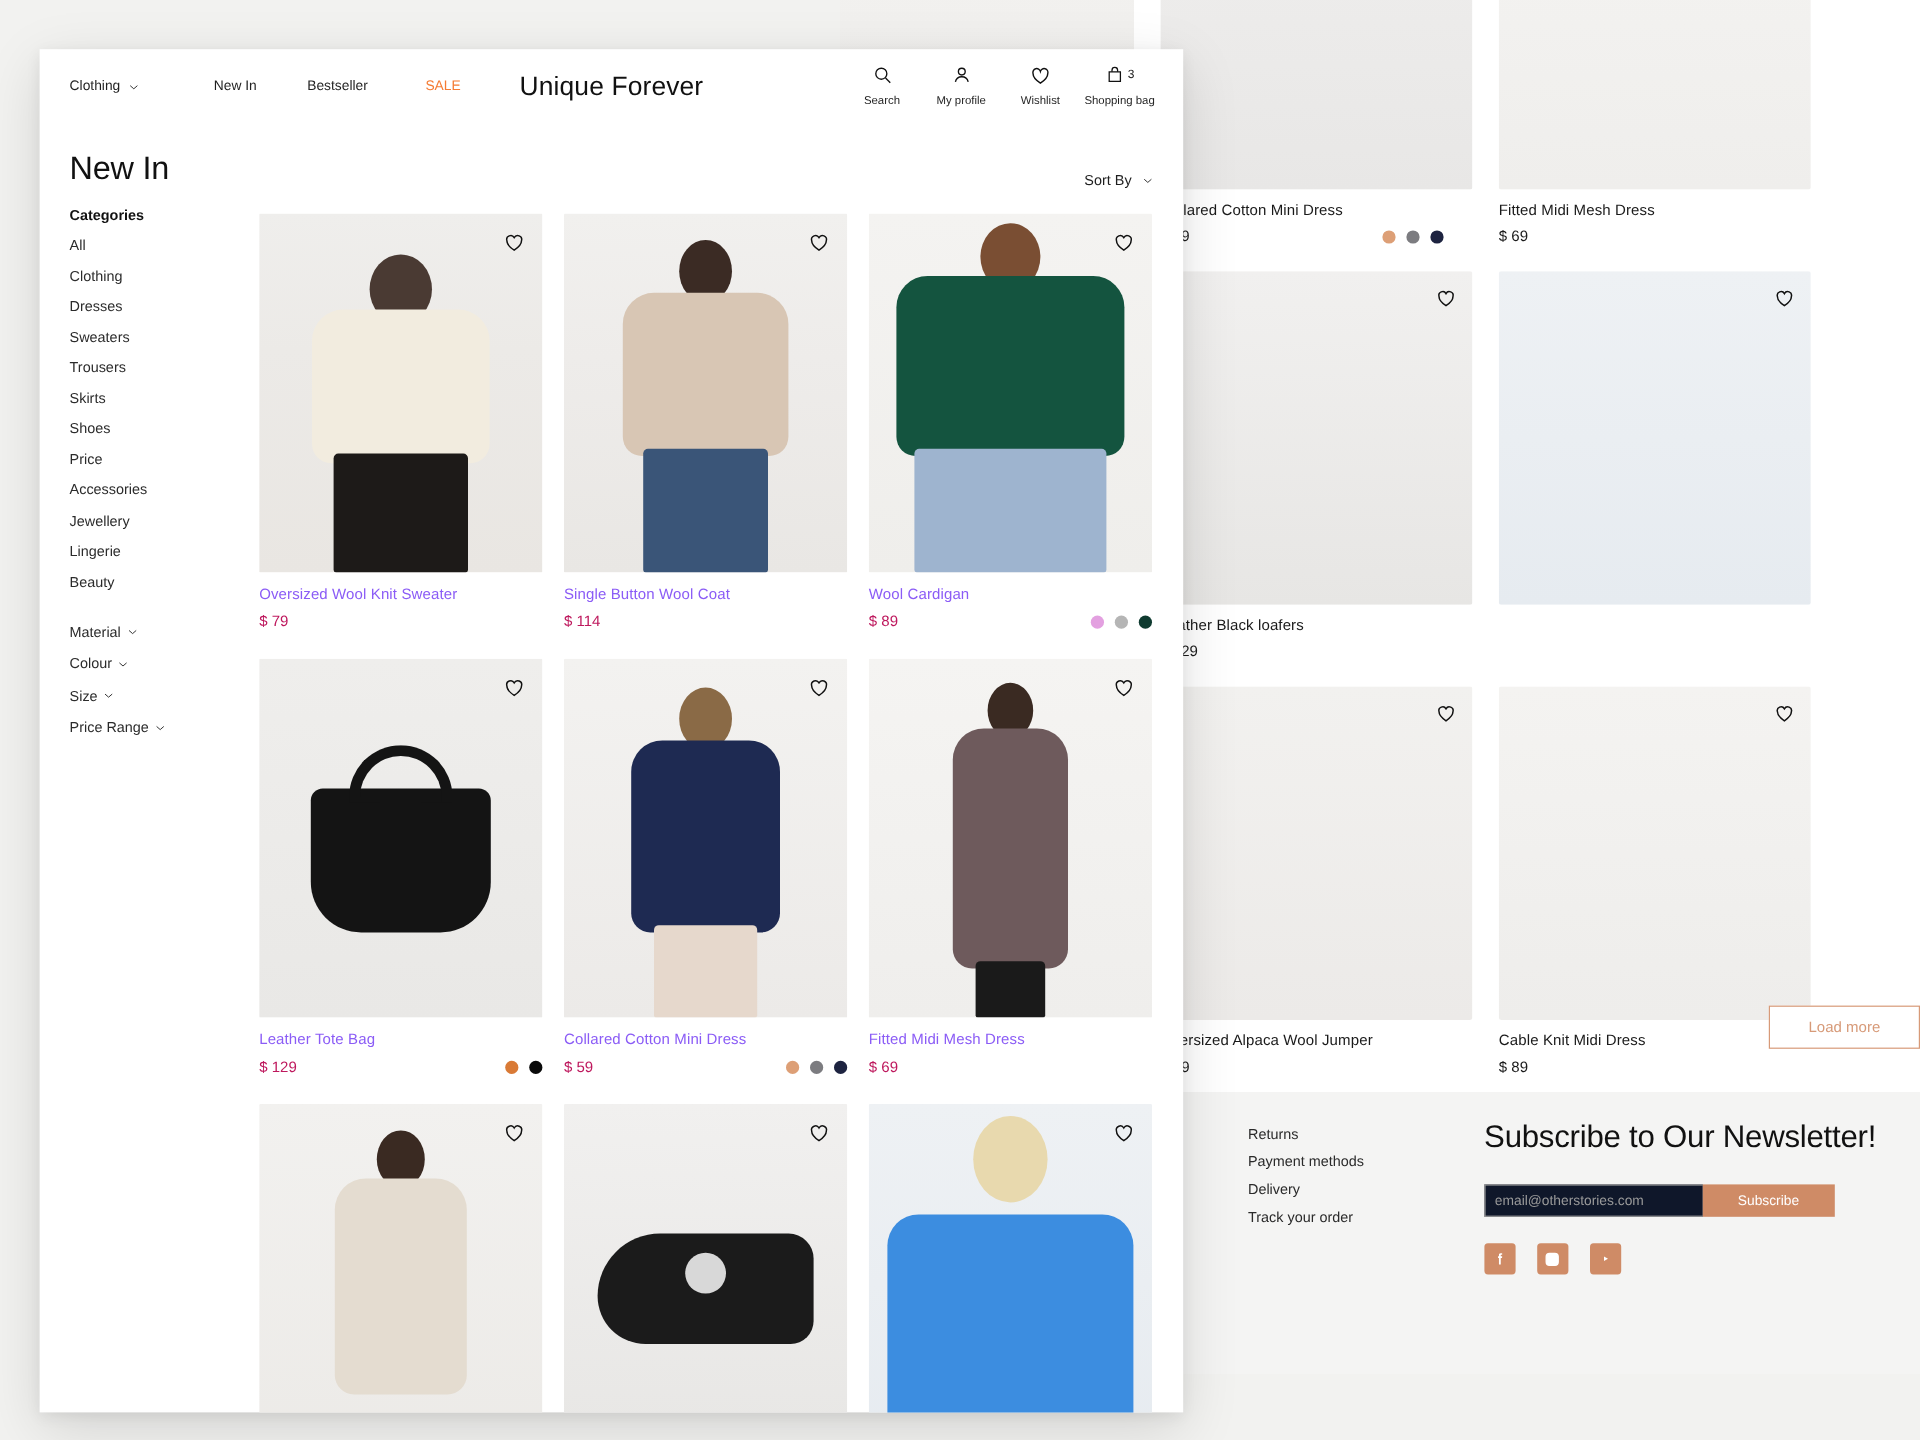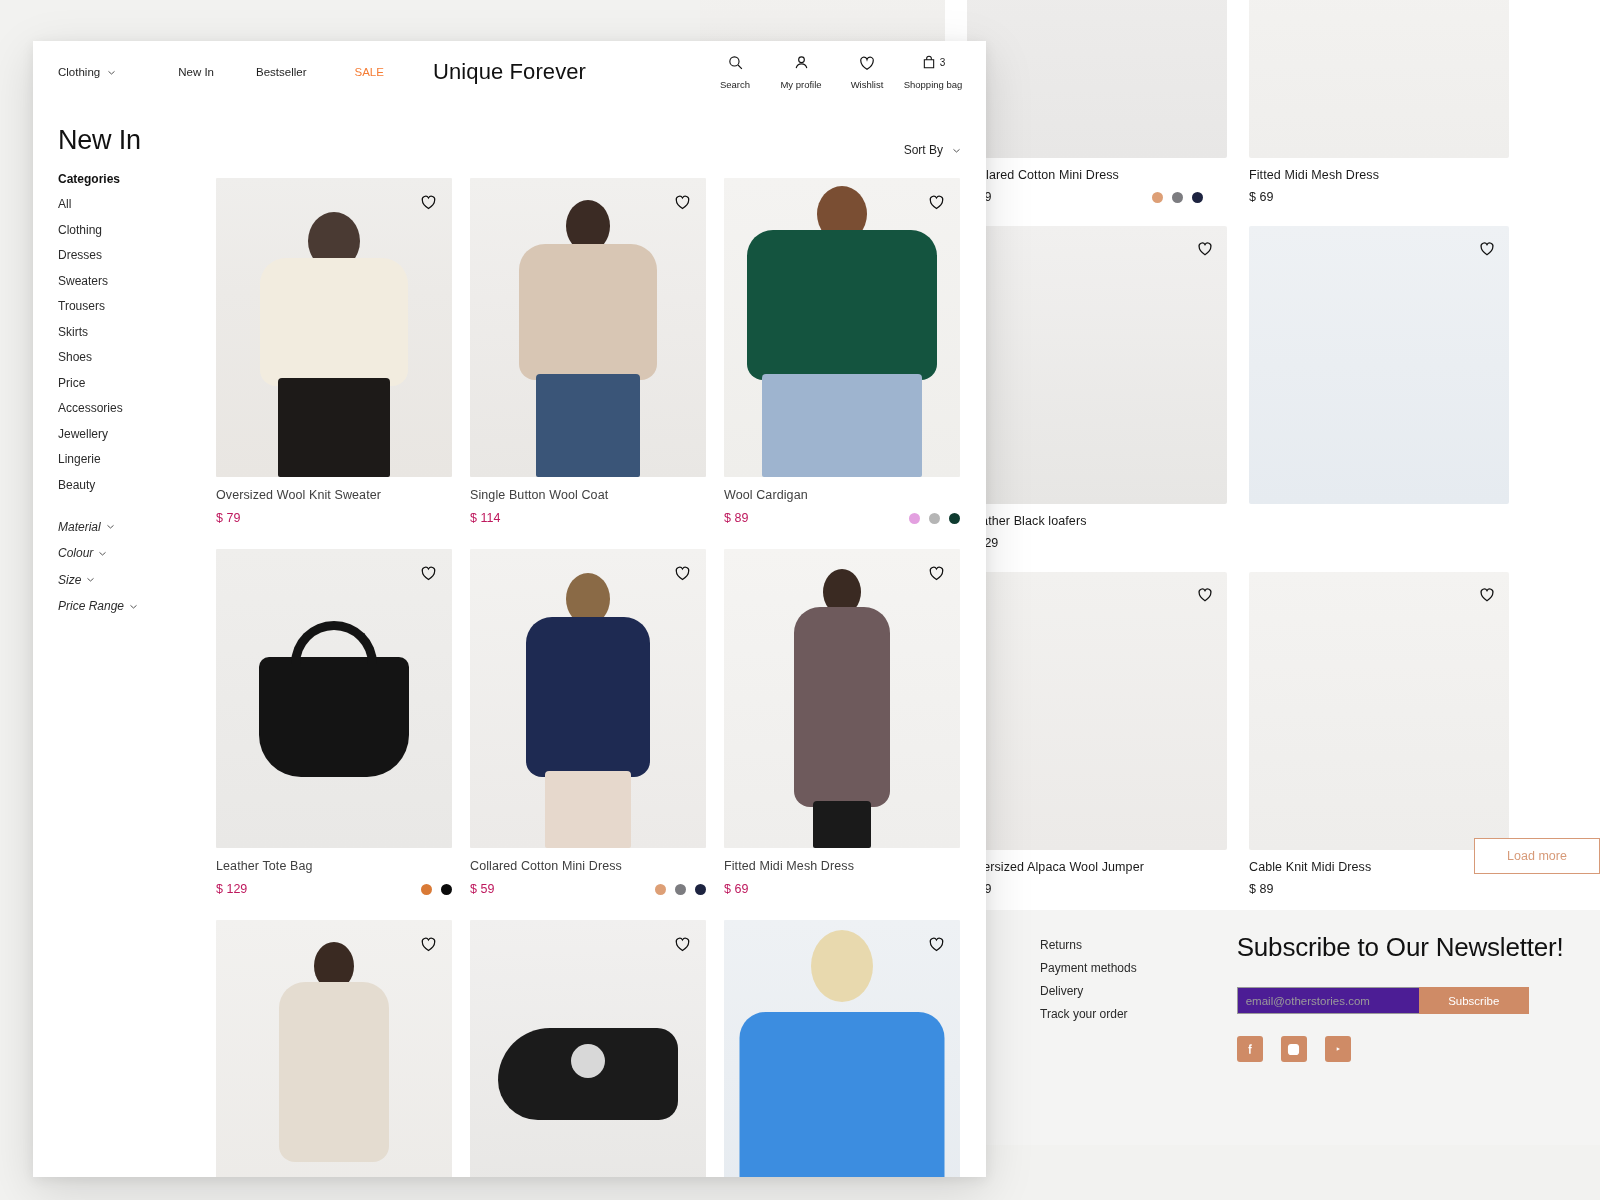--- a/index.html
+++ b/index.html
@@ -75,21 +75,21 @@
     padding: 28px 0 0 340px;
     display: flex; flex-direction: column; gap: 9px;
   }
   .footer-links a { font-size: 12px; color: #2a2a2a; text-decoration: none; }
   .footer-news { padding: 22px 0 0 100px; }
   .news-title { font-size: 26px; color: #111; font-weight: 400; letter-spacing: -.2px; }
   .news-form { display: flex; margin-top: 24px; }
   .news-input {
     width: 182px; height: 27px;
     border: 1px solid #999; border-right: none;
-    background: #4c1d95;
+    background: #0f172a;
     font-size: 11.5px; color: #8c8c8c;
     padding: 0 8px;
     font-family: "Liberation Sans", sans-serif;
     outline: none;
   }
   .news-input::placeholder { color: #9a9a9a; }
   .news-btn {
     width: 110px; height: 27px;
     background: #cf8b66; color: #fff; border: none;
     font-size: 11.5px;
@@ -166,21 +166,21 @@
   .fg-body { display: flex; padding-top: 16px; }
   .sidebar { width: 183px; padding-left: 25px; flex: none; }
   .side-head { font-size: 12px; font-weight: bold; color: #111; margin-bottom: 11px; }
   .side-link {
     display: block; font-size: 12px; color: #2b2b2b;
     text-decoration: none; margin-bottom: 11.5px;
   }
   .side-filters { margin-top: 28px; }
   .side-filter {
     display: flex; align-items: center; gap: 5px;
-    font-size: 12px; color: #2b2b2b; margin-bottom: 12.5px; cursor: pointer; font-style: italic;
+    font-size: 12px; color: #2b2b2b; margin-bottom: 12.5px; cursor: pointer;
   }
 
   
   .products { flex: 1; padding-right: 0; }
   .sortbar {
     display: flex; justify-content: flex-end; align-items: center;
     padding-right: 25px; height: 24px; margin-top: -34px; margin-bottom: 16px;
   }
   .sortby { display: flex; align-items: center; gap: 9px; font-size: 12px; color: #1f1f1f; cursor: pointer; }
 
@@ -193,21 +193,21 @@
   .thumb {
     position: relative;
     width: 236px; height: 299px;
     overflow: hidden; border-radius: 1px;
   }
   .heart-btn {
     position: absolute; right: 13px; top: 13px;
     width: 21px; height: 21px; cursor: pointer;
   }
   .meta { padding-top: 11px; }
-  .p-name { font-size: 12.5px; color: #404040; letter-spacing: .1px; }
+  .p-name { font-size: 12.5px; color: #8b5cf6; letter-spacing: .1px; }
   .p-row2 { display: flex; align-items: center; justify-content: space-between; margin-top: 9px; min-height: 14px; }
   .p-price { font-size: 12.5px; color: #be185d; }
 
   
   .ph { width: 100%; height: 100%; position: relative; }
   .ph::after { content: ""; position: absolute; inset: 0; }
 
   .ph-sweater  { background: linear-gradient(180deg,#efeeec 0%,#eceae7 38%,#e9e6e2 100%); }
   .ph-coat     { background: linear-gradient(180deg,#f1f0ee 0%,#eeecea 40%,#e9e7e4 100%); }
   .ph-cardigan { background: linear-gradient(180deg,#f4f3f1 0%,#efeeeb 100%); }

